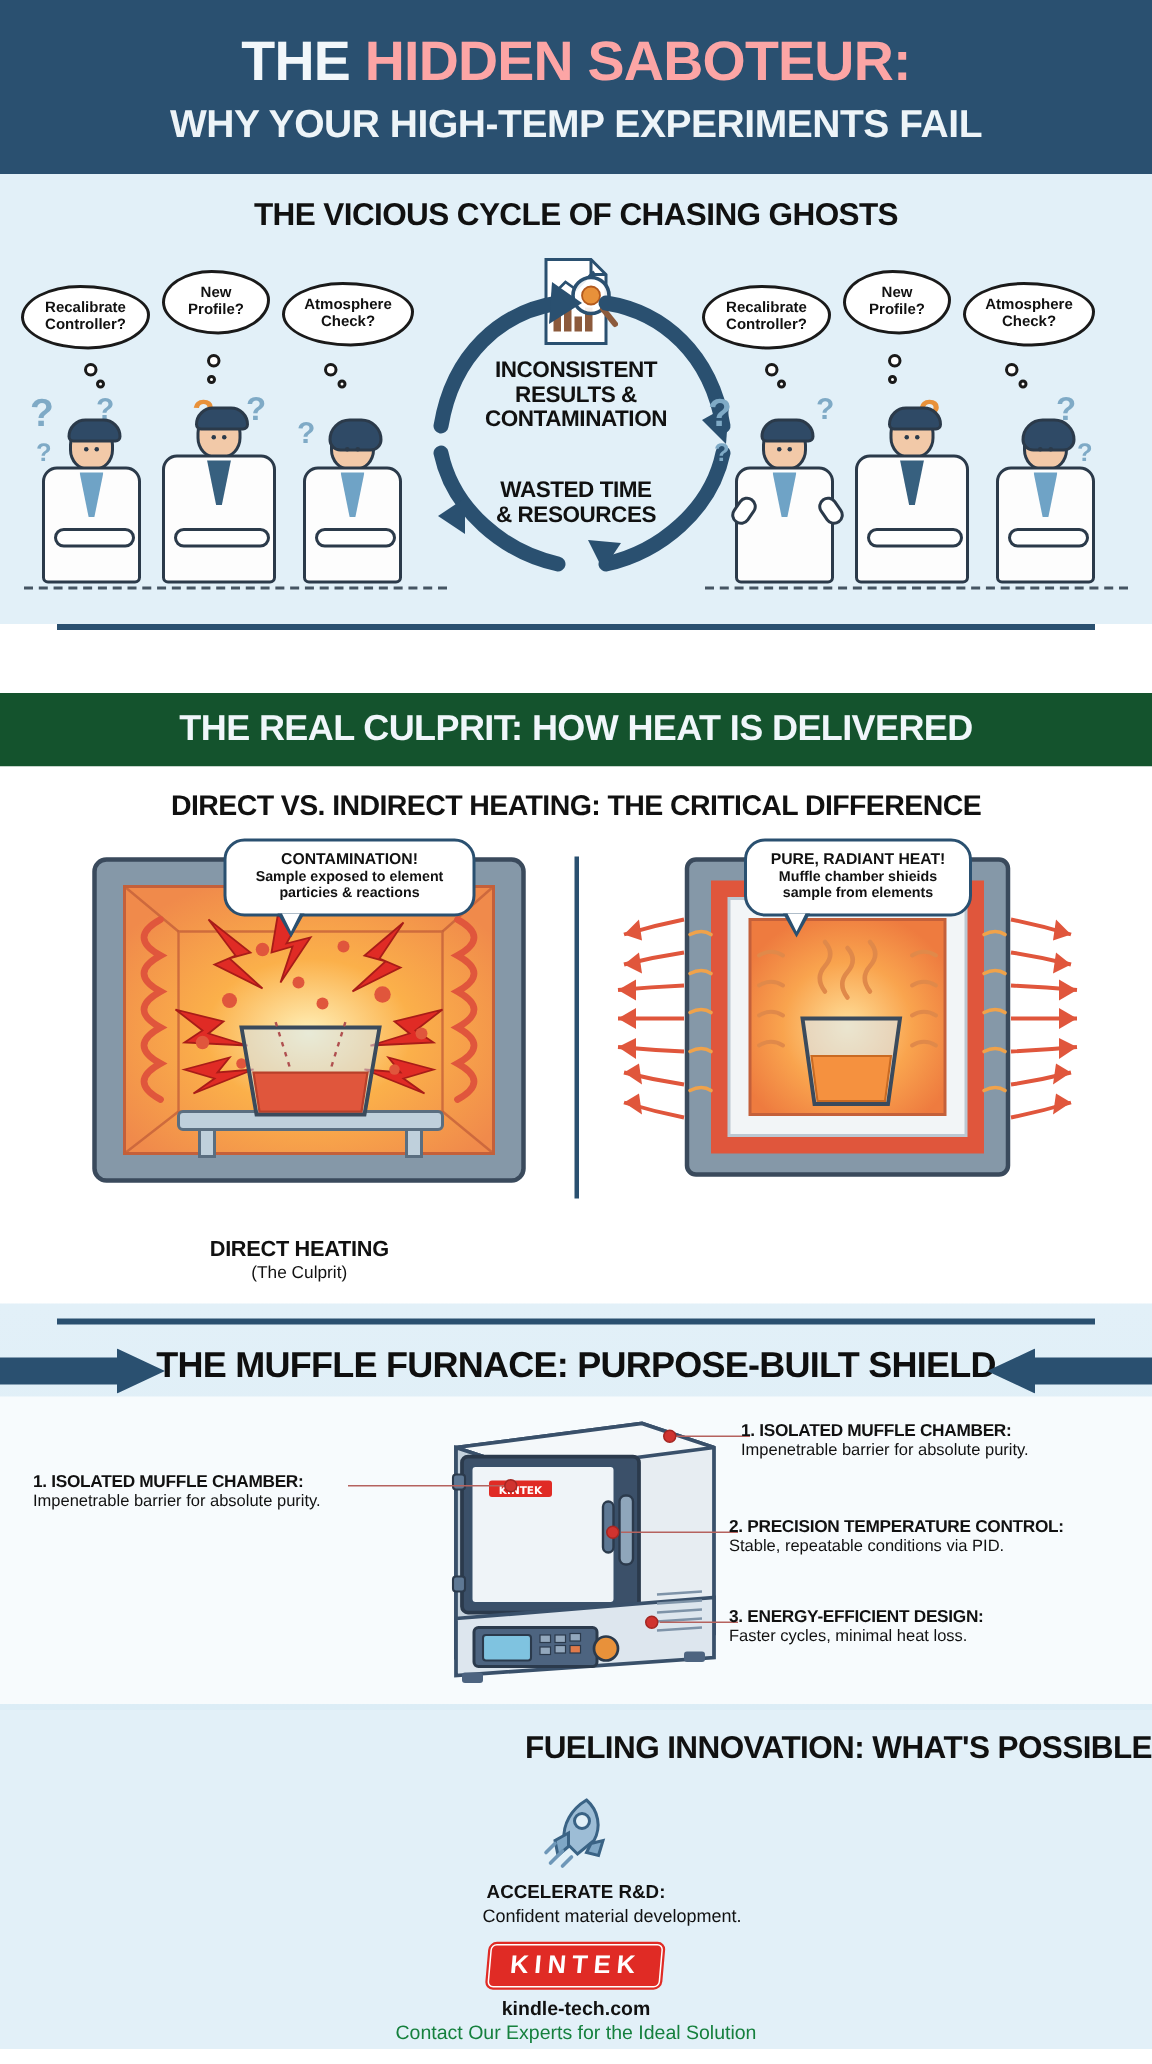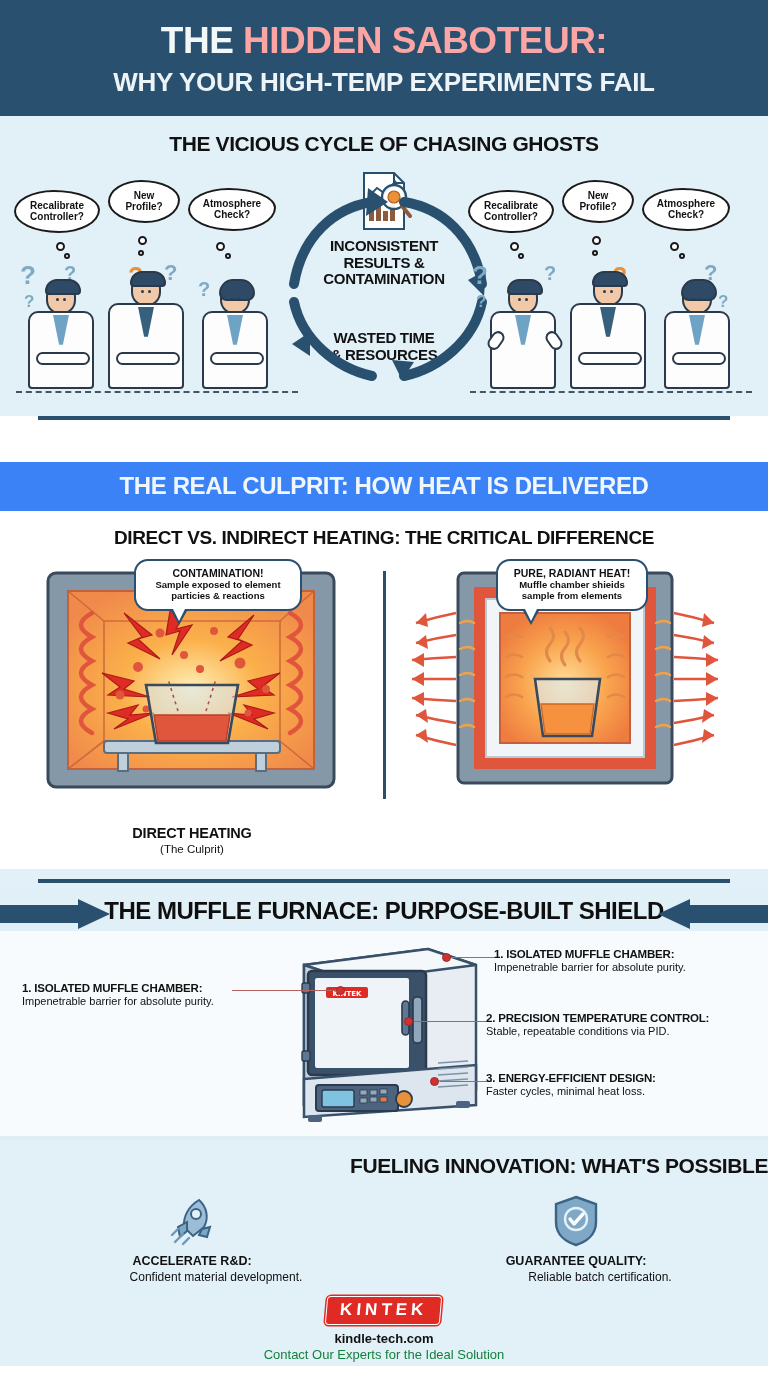--- a/index.html
+++ b/index.html
@@ -97,45 +97,45 @@
 
   .cycle-center {
     position: absolute; left: 50%; margin-left: -90px; top: 6px;
     width: 180px; text-align: center;
   }
   .doc-icon { margin: 0 auto; }
   .cycle-label {
     font-size: 15px; font-weight: bold; color: #111; line-height: 1.12;
     letter-spacing: -0.3px; margin-top: 2px;
   }
-  .cycle-label.lower { margin-top: 42px; }
+  .cycle-label.lower { margin-top: 30px; }
   .arc { position: absolute; }
 
   
   .arrow-down-wrap {
     background: #fff; height: 46px; position: relative;
   }
   .divider-rule {
     position: absolute; top: 0; left: 38px; right: 38px; height: 4px; background: #2A5070;
   }
   .arrow-down {
     position: absolute; left: 50%; margin-left: -17px; top: 2px;
     width: 0; height: 0;
   }
 
   
   .banner {
-    background: #3b82f6; text-align: center; padding: 10px 2px 11px;
+    background: #14532d; text-align: center; padding: 10px 2px 11px;
   }
   .banner h3 {
     color: #F0F6FA; font-size: 24px; font-weight: bold; letter-spacing: -0.4px;
   }
 
   
-  .compare-section { background: #fff; padding: 16px 0 10px; position: relative; }
+  .compare-section { background: #fff; padding: 16px 15px 10px; position: relative; }
   .compare-title {
     text-align: center; font-size: 19px; font-weight: bold; color: #111;
     letter-spacing: -0.4px; margin-bottom: 10px;
   }
   .compare-grid { display: flex; position: relative; height: 300px; }
   .compare-col { flex: 1; position: relative; }
   .vcenter-rule {
     position: absolute; left: 50%; top: 12px; bottom: 60px; width: 3px;
     background: #2A5070; margin-left: -1.5px;
   }
@@ -677,31 +677,20 @@
                 <path d="M20 42 L14 48"></path>
                 <path d="M9 33 L3 39"></path>
             </g>
           </svg>
         </div>
         <div class="fuel-h">ACCELERATE R&amp;D:</div>
         <div class="fuel-p">Confident material development.</div>
       </div>
 
 
-      <div class="fuel-item">
-        <div class="fuel-icon">
-          <svg width="46" height="52" viewBox="0 0 46 52">
-            <path d="M23 2 L43 9 v18 c0 13 -10 20 -20 23 C13 47 3 40 3 27 V9z" fill="#7FA7C6" stroke="#3A6385" stroke-width="2.4"></path>
-            <circle cx="23" cy="24" r="11" fill="none" stroke="#E2F0F8" stroke-width="2.4"></circle>
-            <polyline points="17,24 21,29 30,19" fill="none" stroke="#fff" stroke-width="3.4" stroke-linecap="round" stroke-linejoin="round"></polyline>
-          </svg>
-        </div>
-        <div class="fuel-h">GUARANTEE QUALITY:</div>
-        <div class="fuel-p">Reliable batch certification.</div>
-      </div>
     </div>
 
     <div class="footer">
       <span class="logo">KINTEK</span>
       <div class="site">kindle-tech.com</div>
       <div class="tag">Contact Our Experts for the Ideal Solution</div>
     </div>
   </div>
 
 </div>

